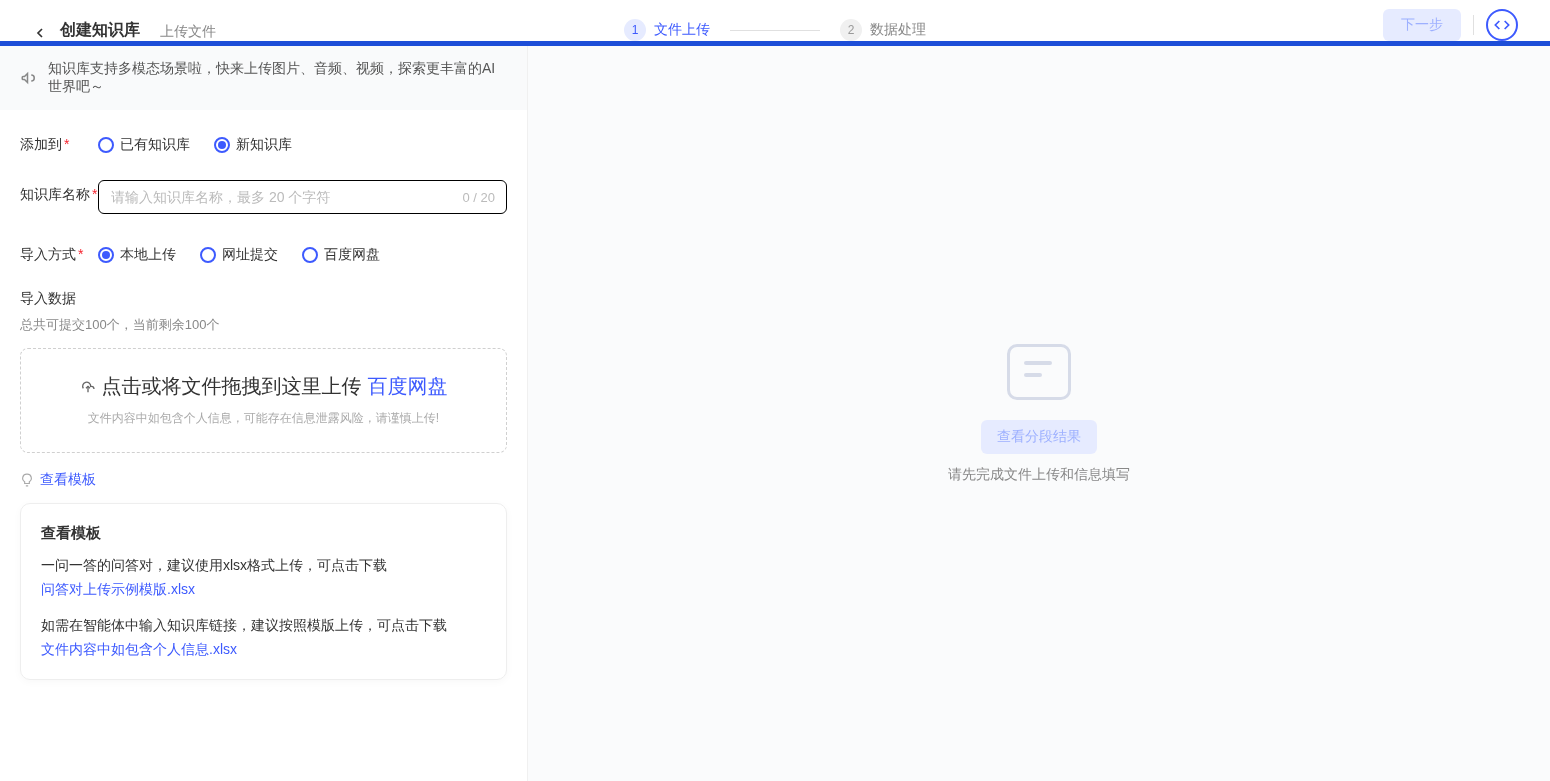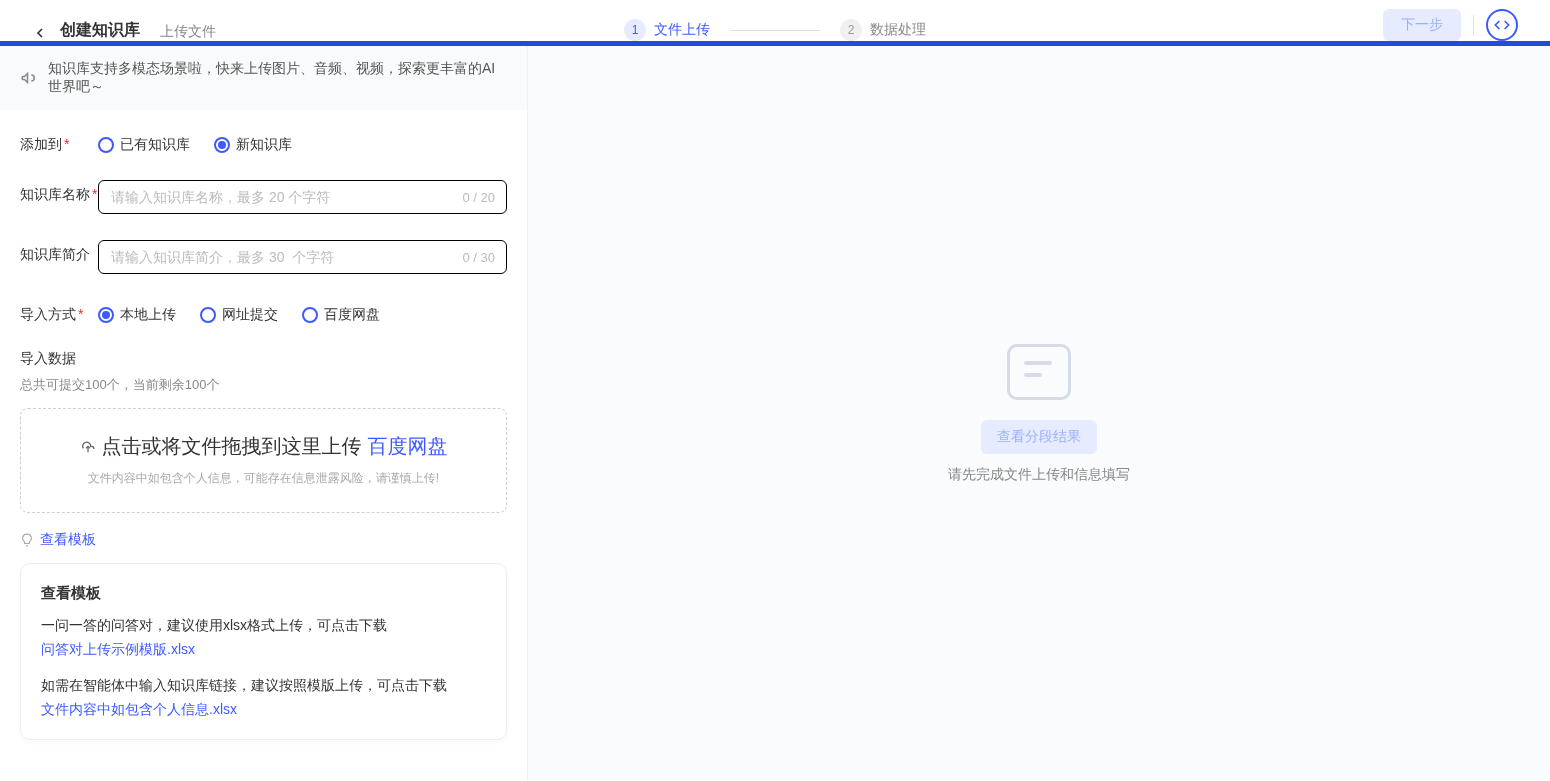--- a/index.html
+++ b/index.html
@@ -118,27 +118,20 @@
       </div>
 
       <div class="form-row">
         <div class="form-label"><span>知识库名称</span><span class="req">*</span></div>
         <div class="text-input-wrap">
           <input class="text-input" placeholder="请输入知识库名称，最多 20 个字符" style="">
           <span class="char-count">0 / 20</span>
         </div>
       </div>
 
-      <div class="form-row">
-        <div class="form-label"><span>知识库简介</span></div>
-        <div class="text-input-wrap">
-          <input class="text-input" placeholder="请输入知识库简介，最多 30  个字符" style="">
-          <span class="char-count">0 / 30</span>
-        </div>
-      </div>
 
       <div class="form-row">
         <div class="form-label"><span>导入方式</span><span class="req">*</span></div>
         <div class="radio-group">
           <div class="radio-item">
             <span class="radio-circle checked"></span>
             <span>本地上传</span>
           </div>
           <div class="radio-item">
             <span class="radio-circle"></span>

